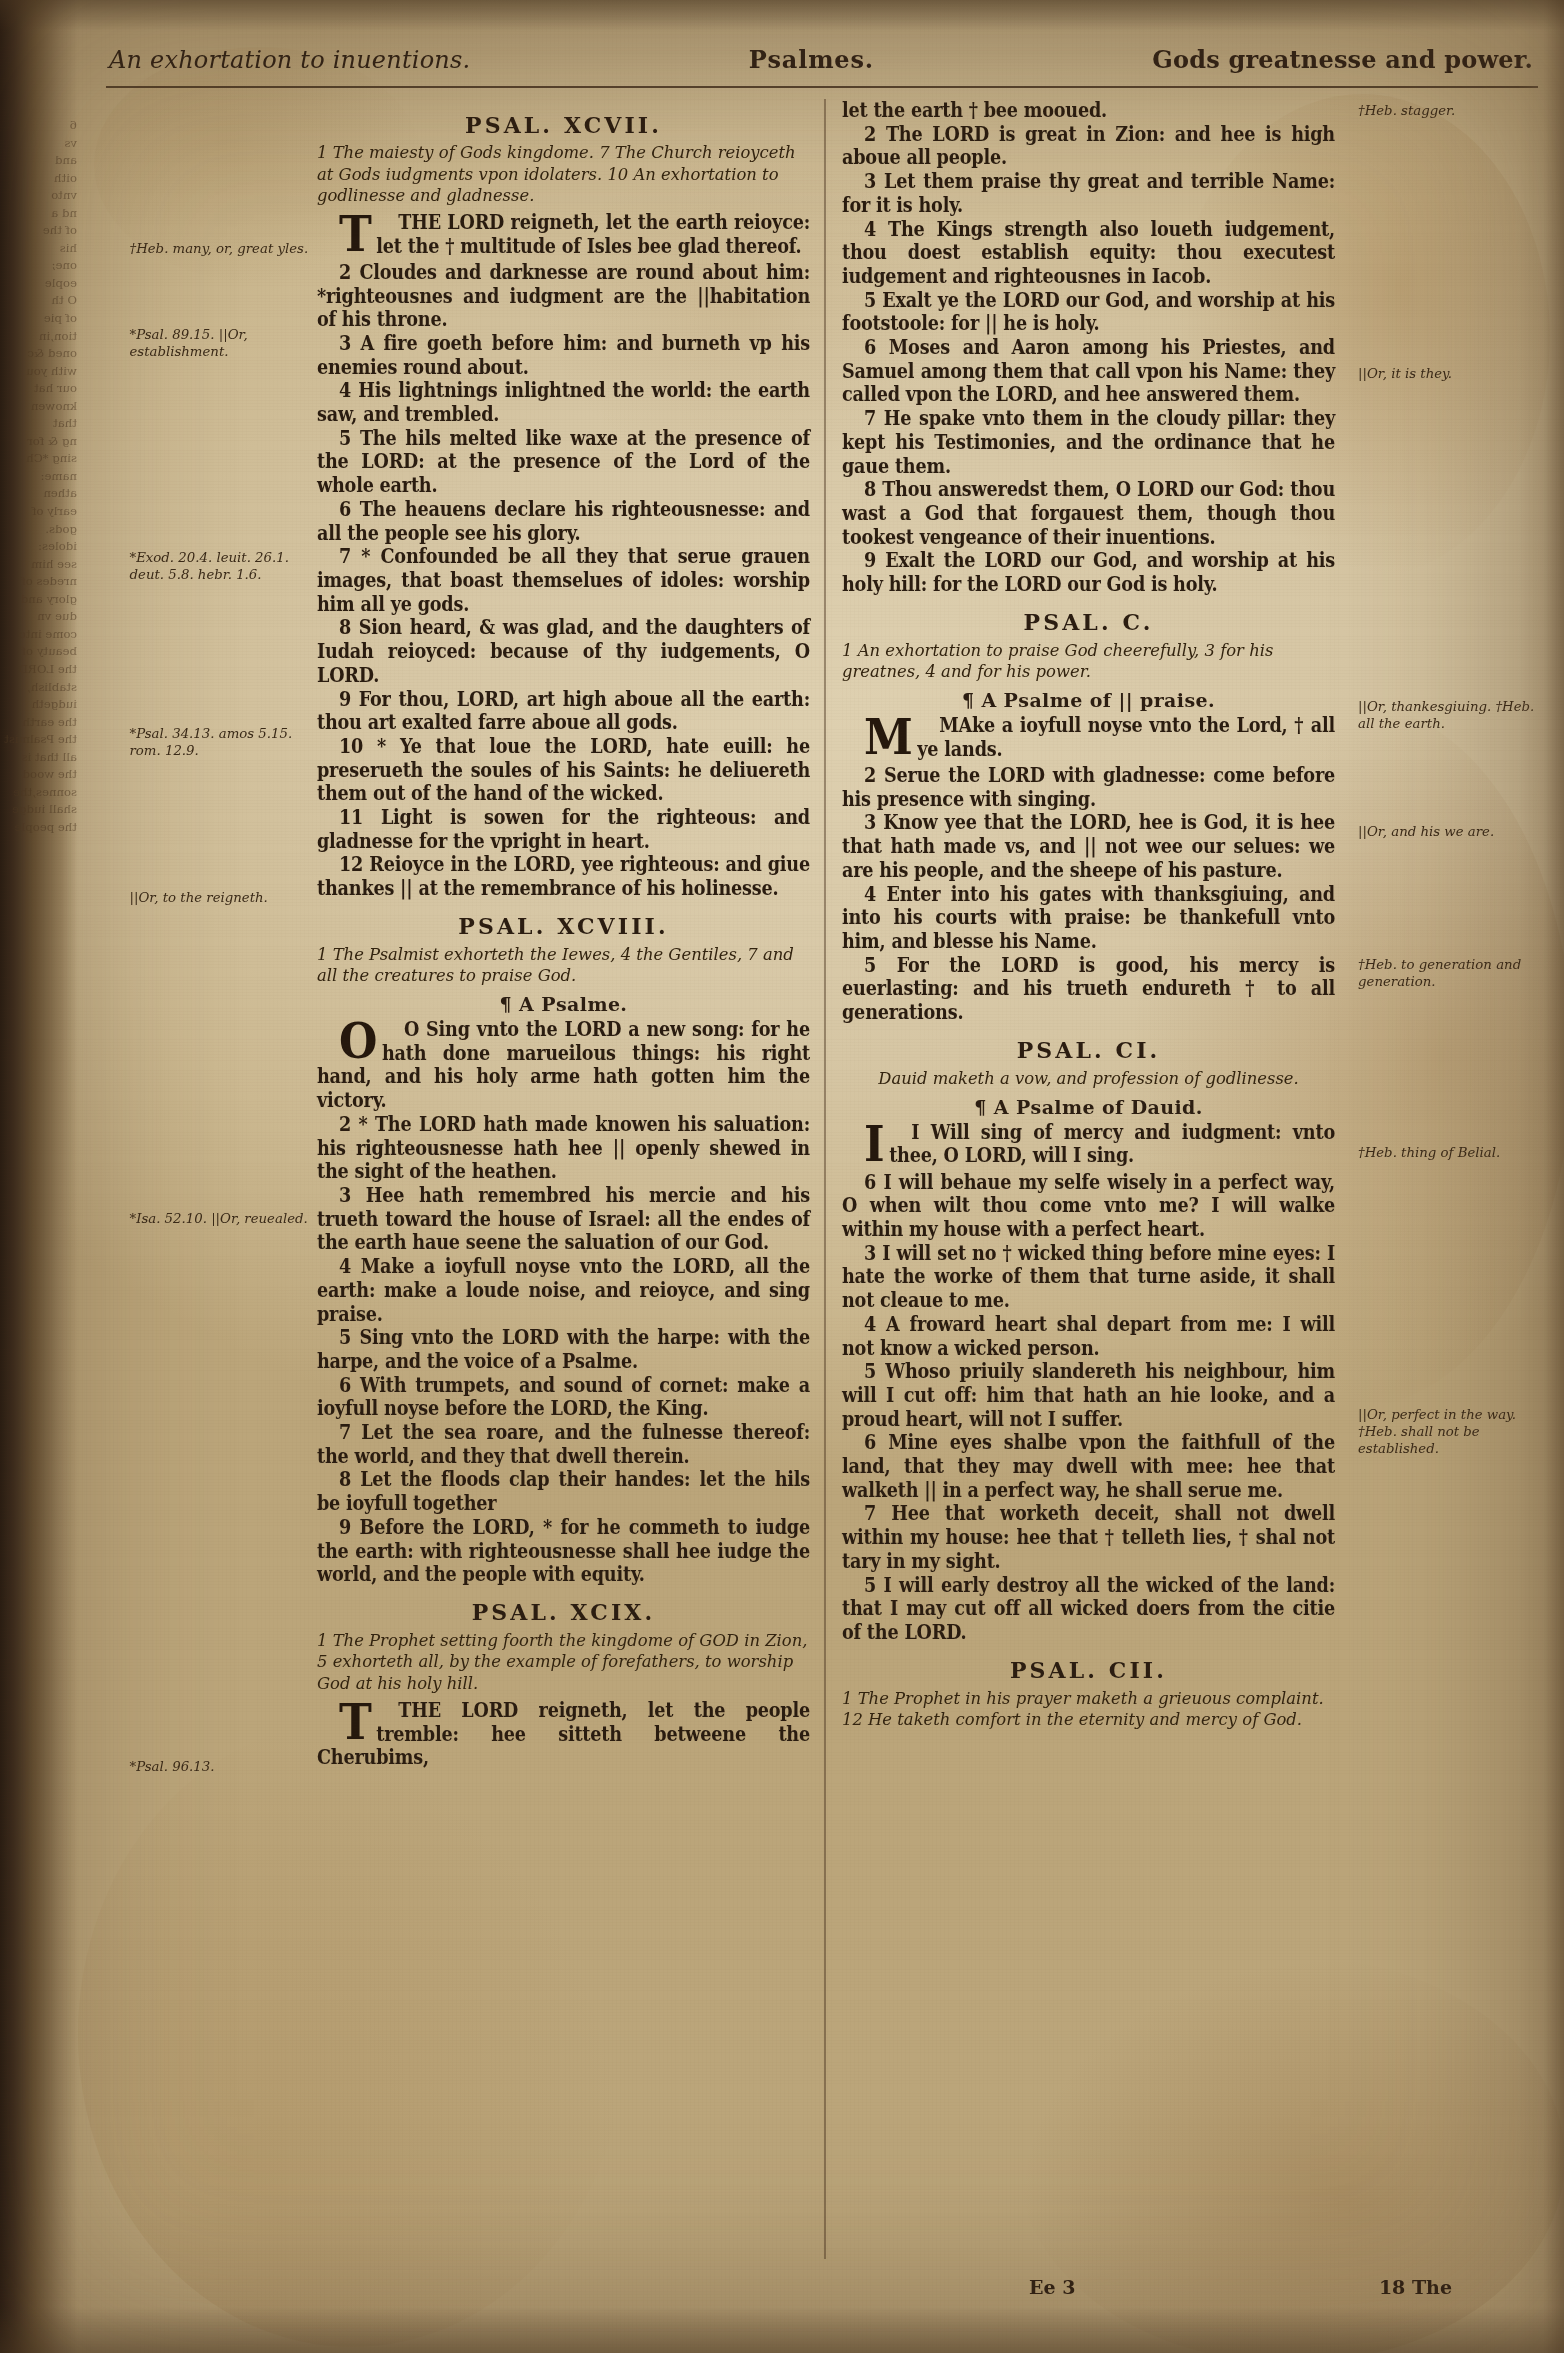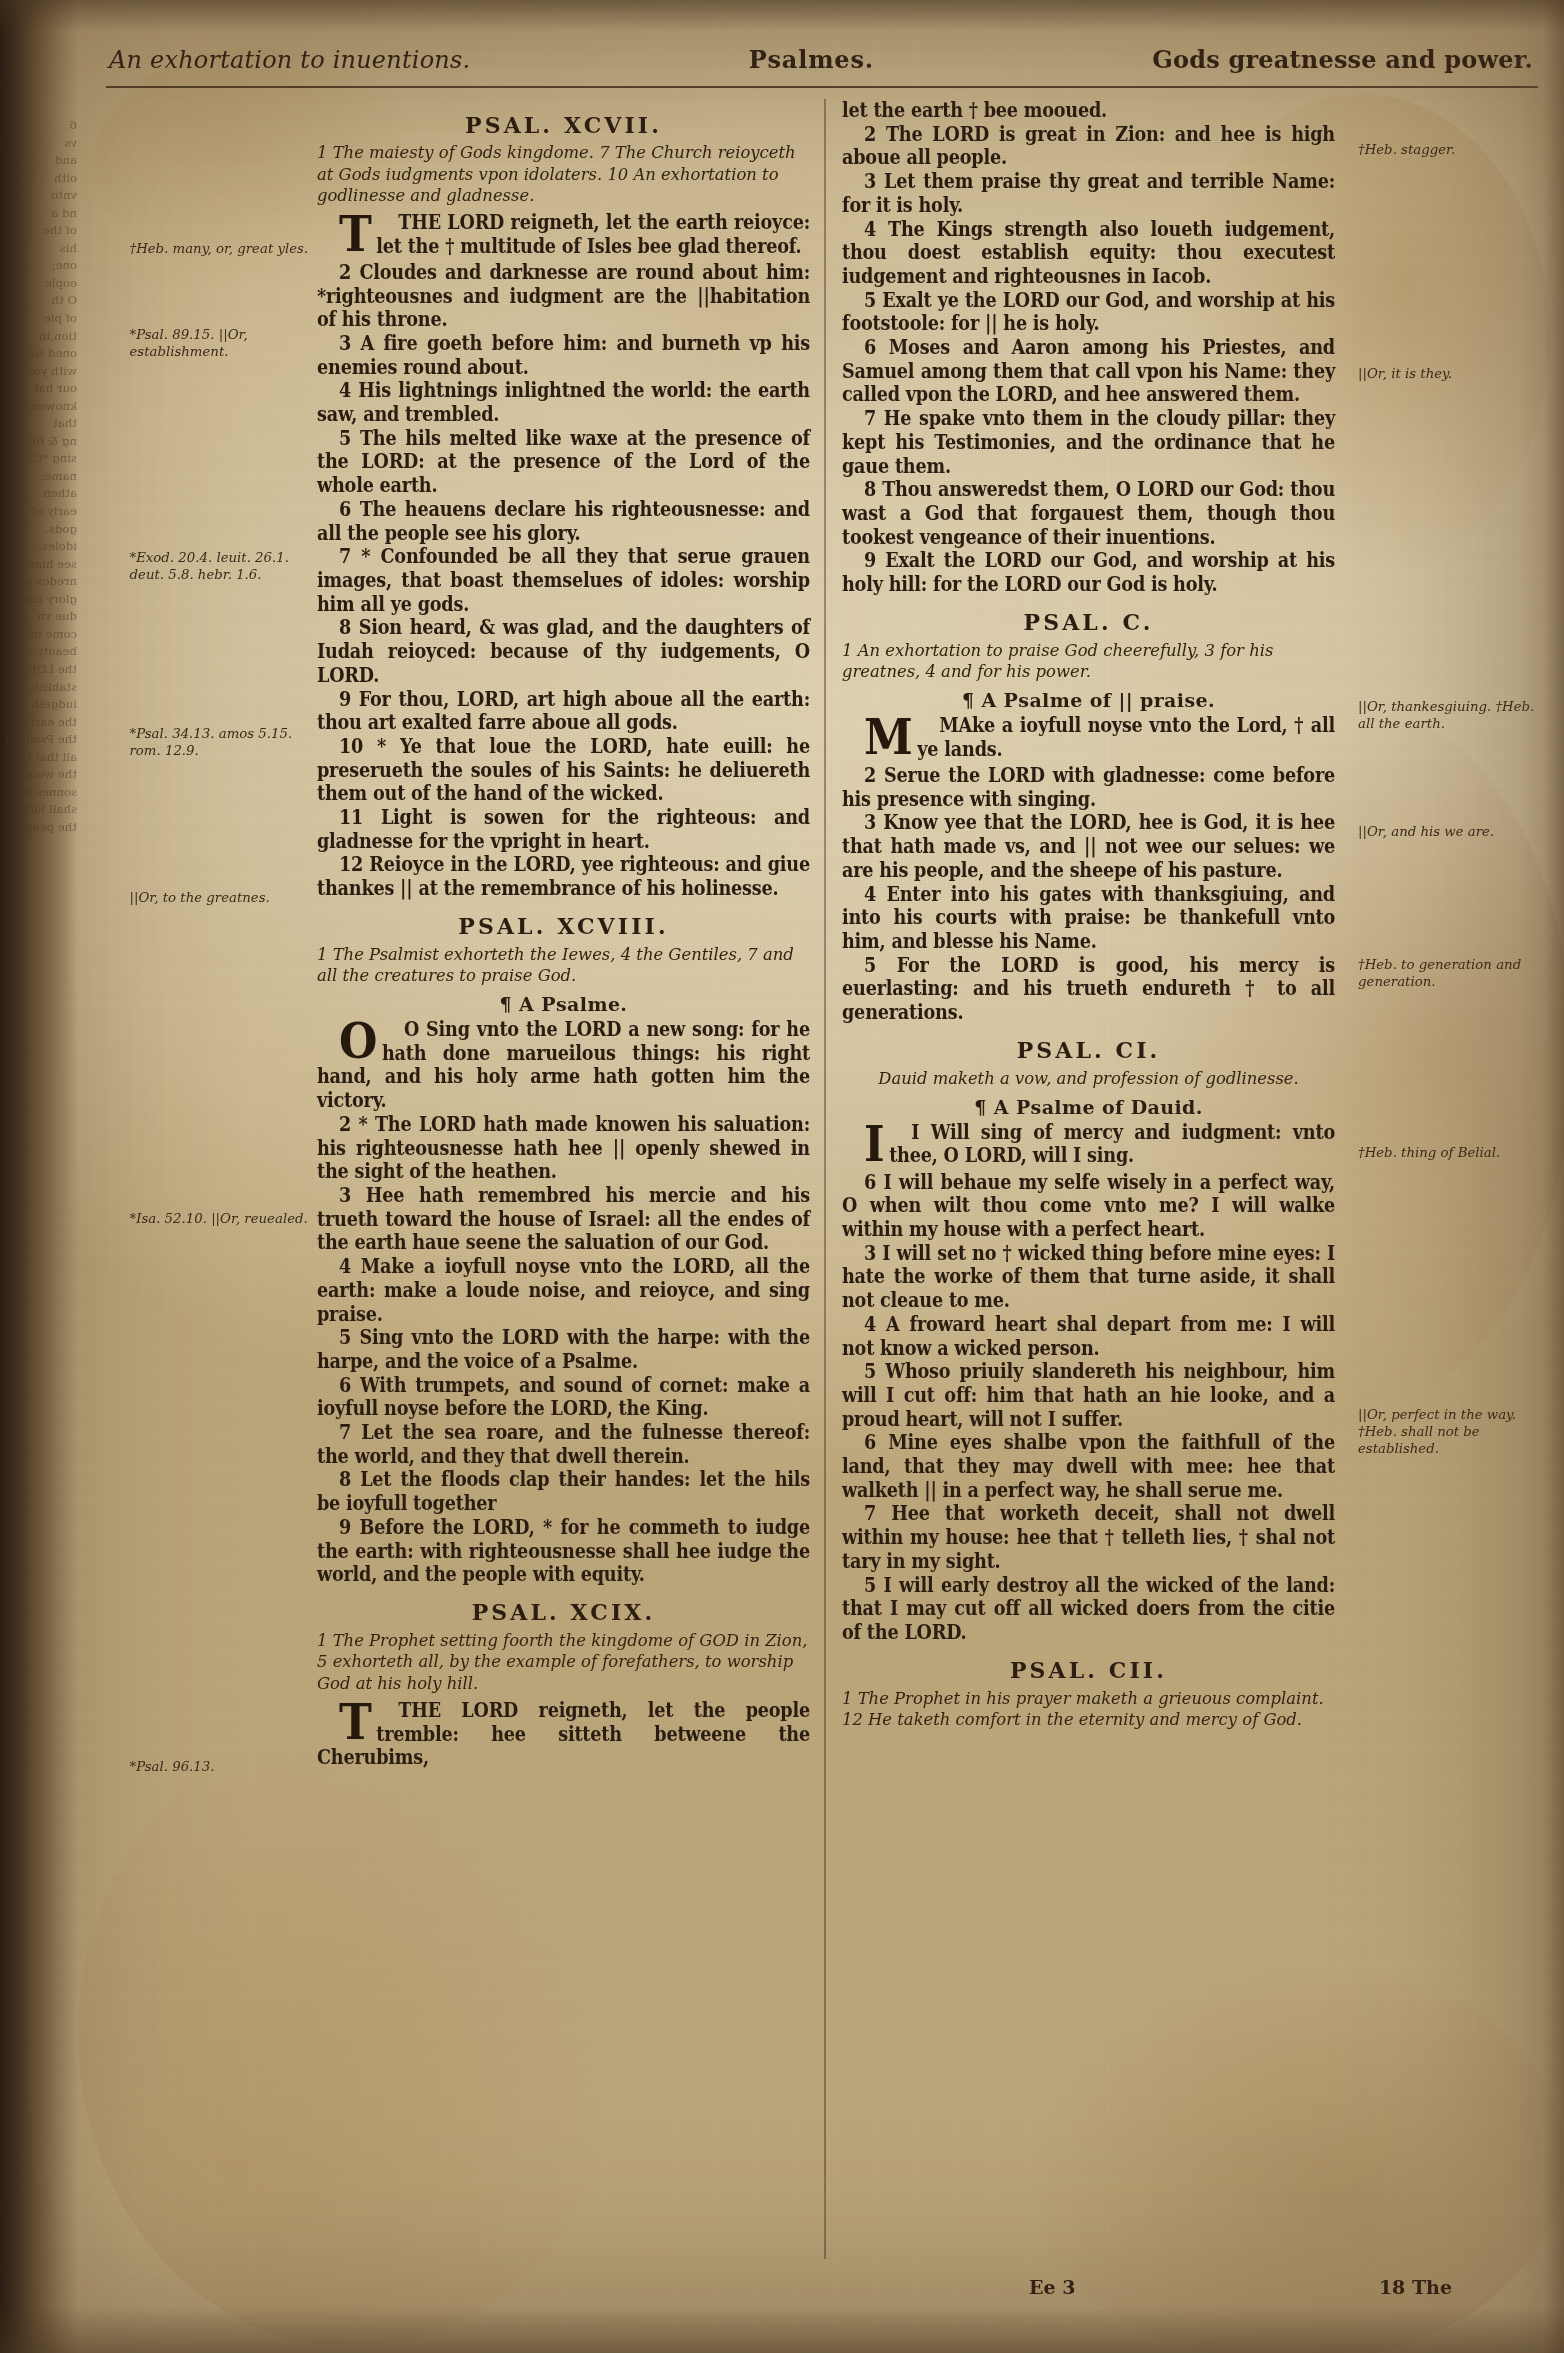--- a/index.html
+++ b/index.html
@@ -266,27 +266,27 @@
 
     <div class="columns">
 
       <div class="col-rule"></div>
 
       <div class="margin margin-left">
         <div class="mnote" style="top:141px;">†Heb. many, or, great yles.</div>
         <div class="mnote" style="top:227px;">*Psal. 89.15. ||Or, establishment.</div>
         <div class="mnote" style="top:450px;">*Exod. 20.4. leuit. 26.1. deut. 5.8. hebr. 1.6.</div>
         <div class="mnote" style="top:626px;">*Psal. 34.13. amos 5.15. rom. 12.9.</div>
-        <div class="mnote" style="top:790px;">||Or, to the greatnes.</div>
+        <div class="mnote" style="top:790px;">||Or, to the reigneth.</div>
         <div class="mnote" style="top:1111px;text-align:center;">*Isa. 52.10. ||Or, reuealed.</div>
         <div class="mnote" style="top:1659px;">*Psal. 96.13.</div>
       </div>
 
       <div class="margin margin-right">
-        <div class="mnote" style="top:3.1px;margin-top:39px;">†Heb. stagger.</div>
+        <div class="mnote" style="top:3.1px;">†Heb. stagger.</div>
         <div class="mnote" style="top:266px;">||Or, it is they.</div>
         <div class="mnote" style="top:599px;">||Or, thankesgiuing. †Heb. all the earth.</div>
         <div class="mnote" style="top:724px;">||Or, and his we are.</div>
         <div class="mnote" style="top:857px;">†Heb. to generation and generation.</div>
         <div class="mnote" style="top:1045px;">†Heb. thing of Belial.</div>
         <div class="mnote" style="top:1307px;">||Or, perfect in the way. †Heb. shall not be established.</div>
       </div>
 
       <div class="col col-a">
 

